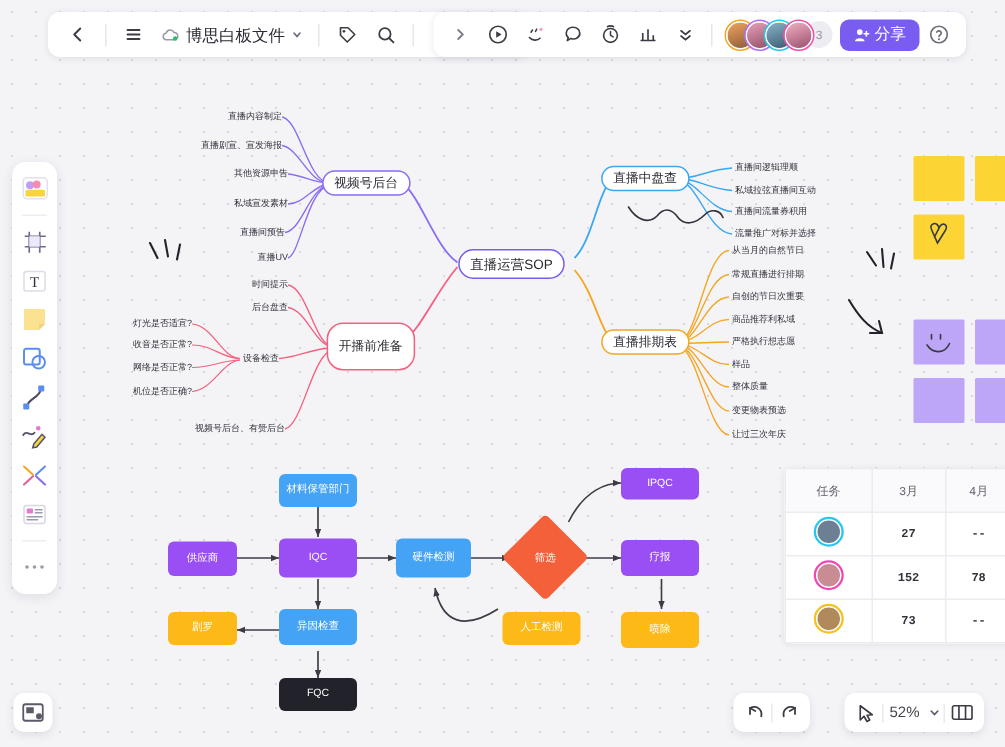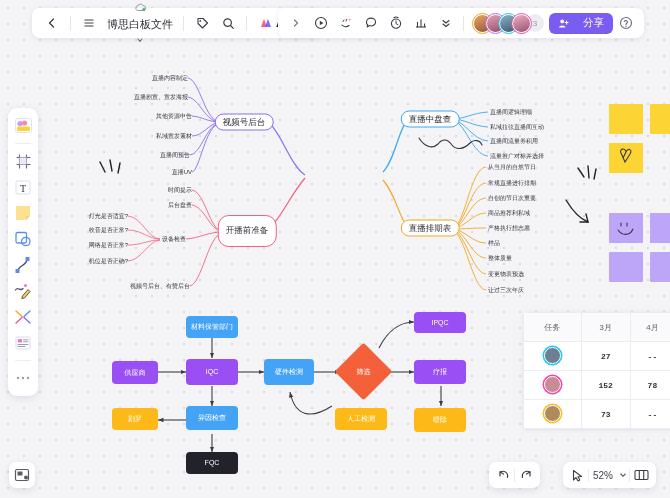--- a/index.html
+++ b/index.html
@@ -26,21 +26,21 @@
     padding: 0 8px; gap: 2px; z-index: 20;
   }
   .tb-btn {
     width: 24px; height: 24px; border: none; background: none;
     display: flex; align-items: center; justify-content: center;
     border-radius: 5px; cursor: pointer; color: #3c3c46;
   }
   .tb-div { width: 1px; height: 15px; background: #e6e6ee; margin: 0 4px; }
   .doc-title {
     display: flex; align-items: center; gap: 4px; padding: 0 4px;
-    font-size: 11px; color: #2b2b35; cursor: pointer; white-space: nowrap; flex-direction: column;
+    font-size: 11px; color: #2b2b35; cursor: pointer; white-space: nowrap;
   }
   .ai-btn {
     display: flex; align-items: center; gap: 3px; padding: 0 6px;
     font-size: 11px; font-weight: bold; color: #1f1f2b; cursor: pointer;
   }
 
   .topbar-right {
     position: absolute; right: 26px; top: 8px; height: 30px;
     background: #fff; border-radius: 8px;
     display: flex; align-items: center;
@@ -55,21 +55,21 @@
   }
   .av:first-child { margin-left: 0; }
   .av-count {
     width: 18px; height: 18px; border-radius: 50%; background: #ececf2;
     color: #9a9aa8; font-size: 8px; display: flex;
     align-items: center; justify-content: center; margin-left: -5px;
   }
   .share-btn {
     background: #7b5cf0; color: #fff; border: none; border-radius: 6px;
     height: 21px; padding: 0 9px; font-size: 10.5px; cursor: pointer;
-    display: flex; align-items: center; gap: 14px;
+    display: flex; align-items: center; gap: 3px;
     font-family: "Liberation Sans", sans-serif;
   }
 
   
   .rail {
     position: absolute; left: 8px; top: 108px; width: 30px;
     background: #fff; border-radius: 9px;
     box-shadow: 0 2px 7px rgba(60,60,90,.12);
     display: flex; flex-direction: column; align-items: center;
     padding: 6px 0; gap: 2px; z-index: 18;
@@ -250,20 +250,21 @@
       <path d="M186 420 L 158 420"></path>
       <path d="M212 434 L 212 452"></path>
       <path d="M314 372 L 340 372"></path>
       <path d="M386 372 L 414 372"></path>
       <path d="M441 386 L 441 406"></path>
       <path d="M379 348 C 390 326, 405 322, 414 322"></path>
       <path d="M332 406 C 310 420, 295 416, 290 392"></path>
     </g>
   </svg>
 
+  <div class="node n-root" style="left:341px;top:176px;">直播运营SOP</div>
 
   <div class="node n-purple" style="left:244px;top:122px;">视频号后台</div>
   <div class="node n-pink" style="left:247px;top:231px;">开播前准备</div>
   <div class="node n-blue" style="left:430px;top:119px;">直播中盘查</div>
   <div class="node n-orange" style="left:430px;top:228px;">直播排期表</div>
 
   <div class="leaf r" style="left:188px;top:78px;">直播内容制定</div>
   <div class="leaf r" style="left:188px;top:97px;">直播剧宣、宣发海报</div>
   <div class="leaf r" style="left:192px;top:116px;">其他资源申告</div>
   <div class="leaf r" style="left:192px;top:136px;">私域宣发素材</div>

